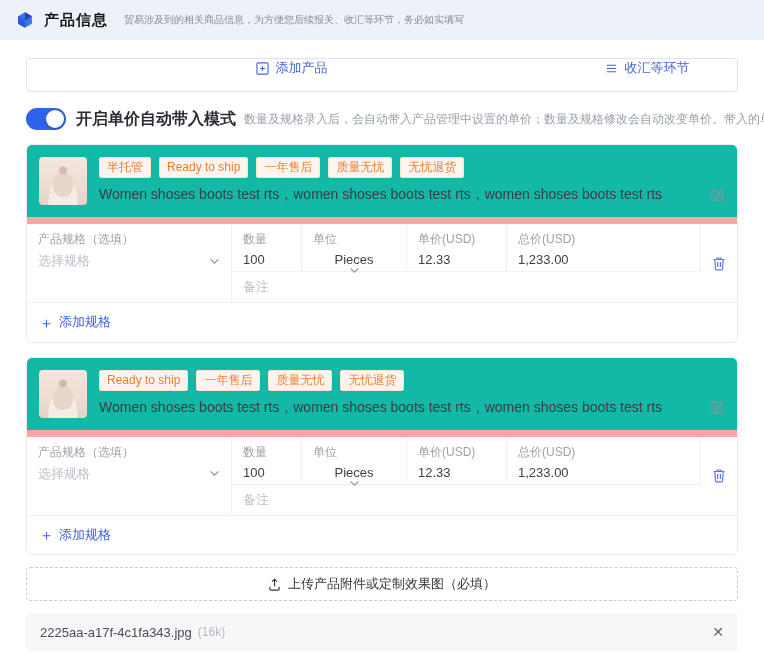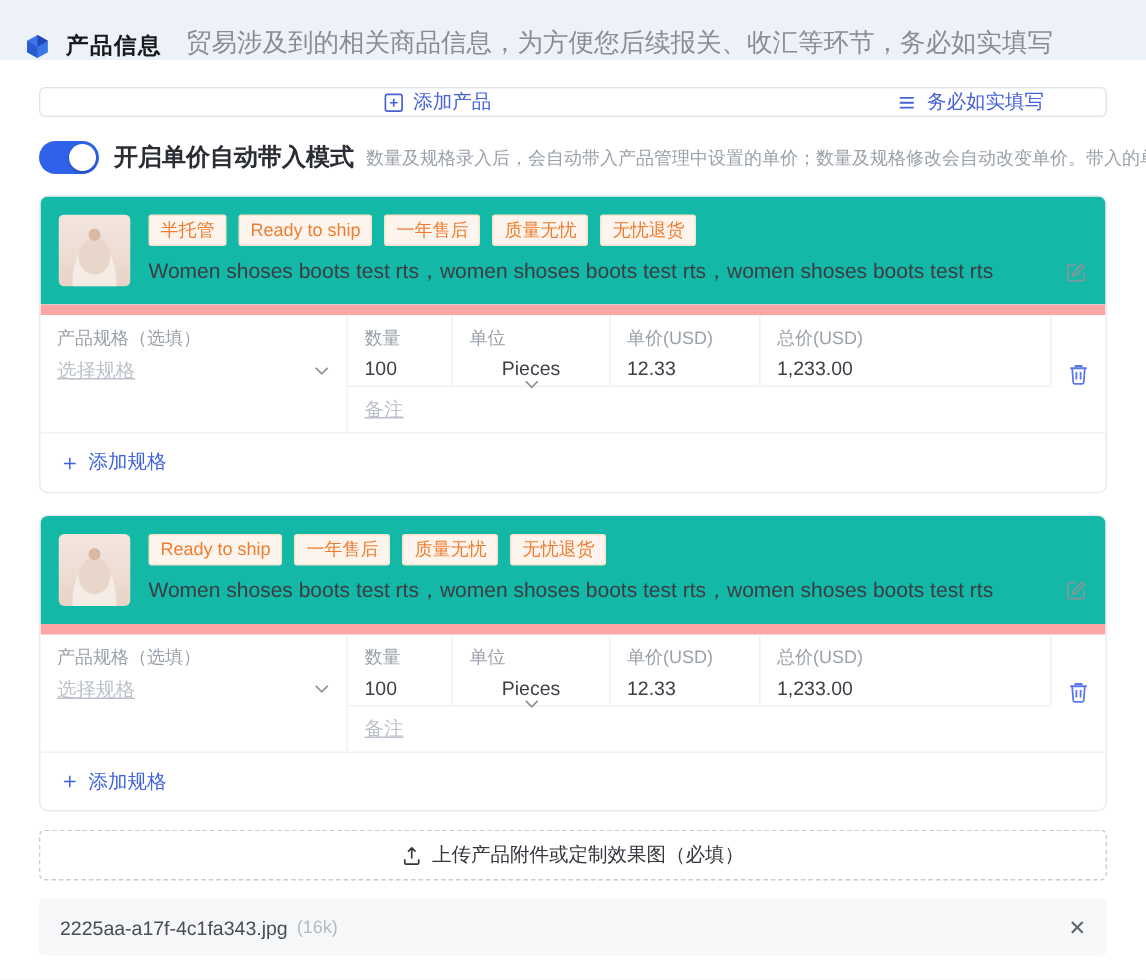--- a/index.html
+++ b/index.html
@@ -6,31 +6,31 @@
   html,body { width:764px; }
   body {
     font-family: "Liberation Sans", "DejaVu Sans", sans-serif;
     background:#eef0f3;
     color:#33363c;
   }
   .page { width:764px; height:653px; overflow:hidden; }
   
   .topbar {
     height:40px; background:#edf1f8;
-    display:flex; align-items:flex-end; gap:10px; padding:0 16px;
+    display:flex; align-items:center; gap:10px; padding:0 16px;
   }
   .topbar .cube { width:18px; height:18px; flex:0 0 auto; }
   .topbar .title { font-size:15px; font-weight:bold; color:#17191d; letter-spacing:1px; }
-  .topbar .subtitle { font-size:17px; color:#878c96; margin-left:6px; }
+  .topbar .subtitle { font-size:10px; color:#878c96; margin-left:6px; }
   
   .main { background:#fff; padding:18px 26px 16px; }
   
   .btnbar {
-    border:1px solid #dfe3ec; border-radius:4px; height:20px;
-    display:flex; align-items:flex-end; overflow:hidden;
+    border:1px solid #dfe3ec; border-radius:4px; height:34px;
+    display:flex; align-items:flex-start; overflow:hidden;
   }
   .btnbar .btn {
     display:flex; align-items:center; justify-content:center; gap:7px;
     color:#4661d6; font-size:13px; cursor:pointer; background:#fff;
   }
   .btnbar .btn-add { flex:1; }
   .btnbar .btn-batch { width:180px; }
   .btnbar .vdivider { width:1px; background:#e4e7ef; margin:4px 0; }
   
   .togglerow { display:flex; align-items:center; margin-top:16px; white-space:nowrap; }
@@ -70,21 +70,21 @@
   
   .spec-table {
     display:grid; border-top:7px solid #fca5a5; background:#fff;
     grid-template-columns:205px 70px 105px 100px 1fr 36px;
     grid-template-rows:48px 30px;
   }
   .cell { padding:7px 11px; border-right:1px solid #f0f1f5; border-bottom:1px solid #f0f1f5; }
   .cell:last-child { border-right:none; }
   .chead { font-size:12px; color:#9ba1ab; margin-bottom:4px; }
   .cval { font-size:13px; color:#3c3f46; }
-  .placeholder { color:#bcc1ca;text-decoration:underline; }
+  .placeholder { color:#bcc1ca; }
   .spec-cell { grid-row:1 / span 2; border-bottom:none; }
   .selrow { display:flex; align-items:center; justify-content:space-between; margin-top:2px; }
   .unit-val { display:flex; align-items:center; justify-content:space-between;flex-direction:column; }
   .note-cell { grid-column:2 / span 4; grid-row:2; border-bottom:none; display:flex; align-items:center; }
   .trash-cell {
     grid-column:6; grid-row:1 / span 2; border-right:none; border-bottom:none;
     display:flex; align-items:center; justify-content:center; cursor:pointer;
   }
   .card-foot { border-top:1px solid #f0f1f5; padding:10px 12px; }
   .addspec {
@@ -137,21 +137,21 @@
         </span>
         <span>添加产品</span>
       </div>
       <div class="vdivider"></div>
       <div class="btn btn-batch">
         <span class="iconbtn">
           <svg viewBox="0 0 14 14" width="13" height="13" fill="none" stroke="#4661d6" stroke-width="1.3">
             <path d="M2 3.5h10M2 7h10M2 10.5h10"></path>
           </svg>
         </span>
-        <span>务必如实填写</span>
+        <span>收汇等环节</span>
       </div>
     </div>
 
     <div class="togglerow">
       <div class="switch">
         <div class="knob"></div>
       </div>
       <span class="tlabel">开启单价自动带入模式</span>
       <span class="tdesc">数量及规格录入后，会自动带入产品管理中设置的单价；数量及规格修改会自动改变单价。带入的单价支持手动修改。</span>
     </div>

